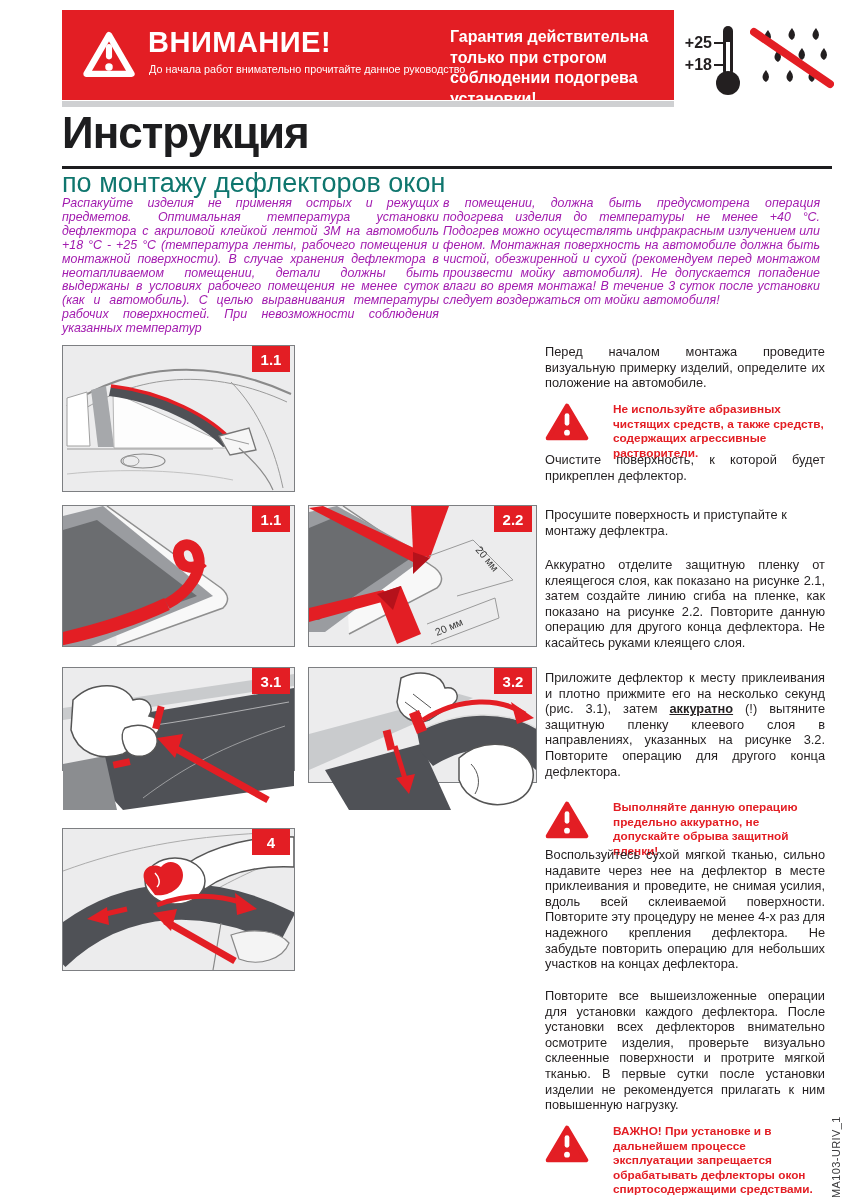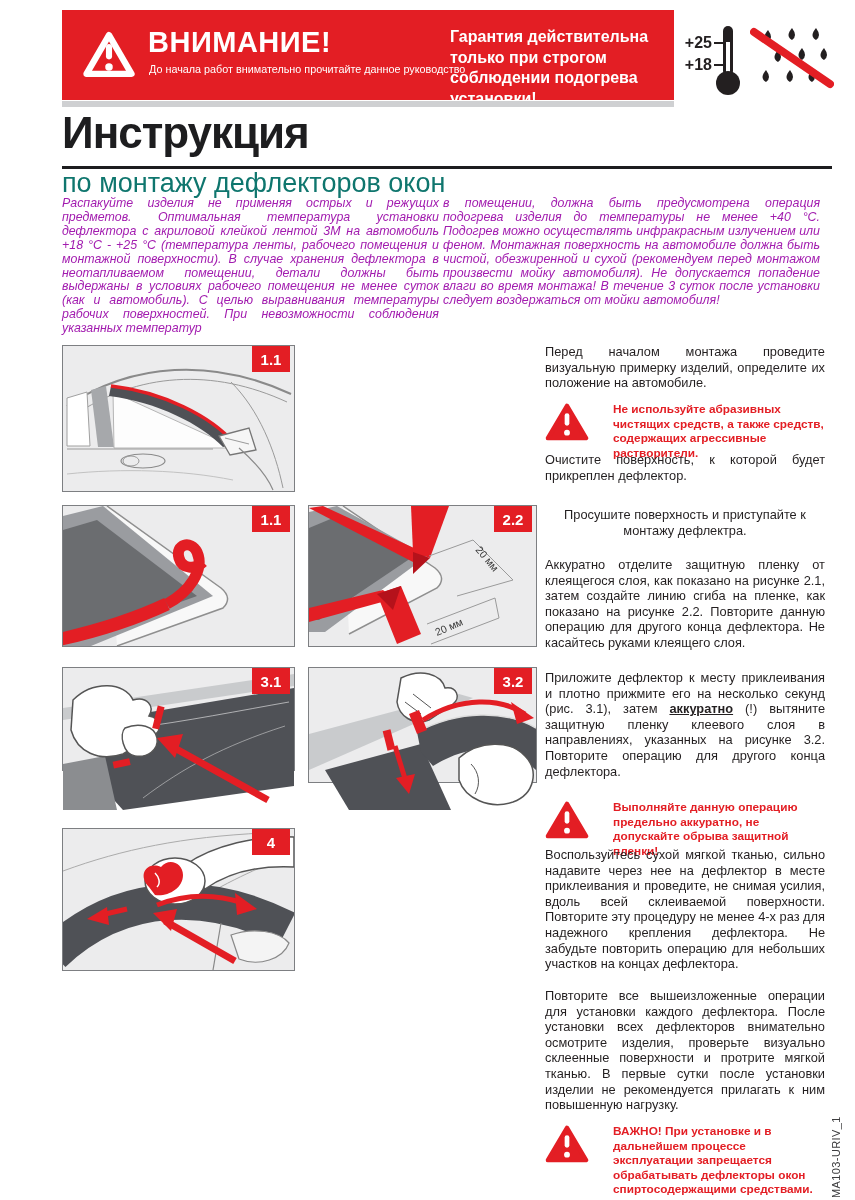--- a/index.html
+++ b/index.html
@@ -32,21 +32,21 @@
 
   
   .panel { background:#ececed; border:1px solid #7d7f82; box-sizing:border-box; }
   .panel svg { display:block; }
   .badge { position:absolute; top:0; right:4px; width:38px; height:26px; background:#e31e24;
            color:#fff; font-weight:bold; font-size:15px; display:flex; align-items:center;
            justify-content:center; }
 
   
   .col { left:545px; width:280px; font-size:12.8px; line-height:15.6px; text-align:justify; }
-  .col.nj { text-align:center; }
+  .col.nj { text-align:left; }
   .warnrow { left:545px; width:282px; display:flex; gap:24px; align-items:flex-start; }
   .warntxt { font-size:11.8px; line-height:14.6px; font-weight:bold; color:#e31e24; flex:1; }
   .warntxt .plain { font-weight:bold; }
   .bu { font-weight:bold; text-decoration:underline; }
 
   .vcode { left:830px; top:1086px; height:112px; writing-mode:vertical-rl; transform:rotate(180deg);
            font-size:11px; color:#3c3c3e; letter-spacing:.4px; }
 </style>
 </head>
 <body>

